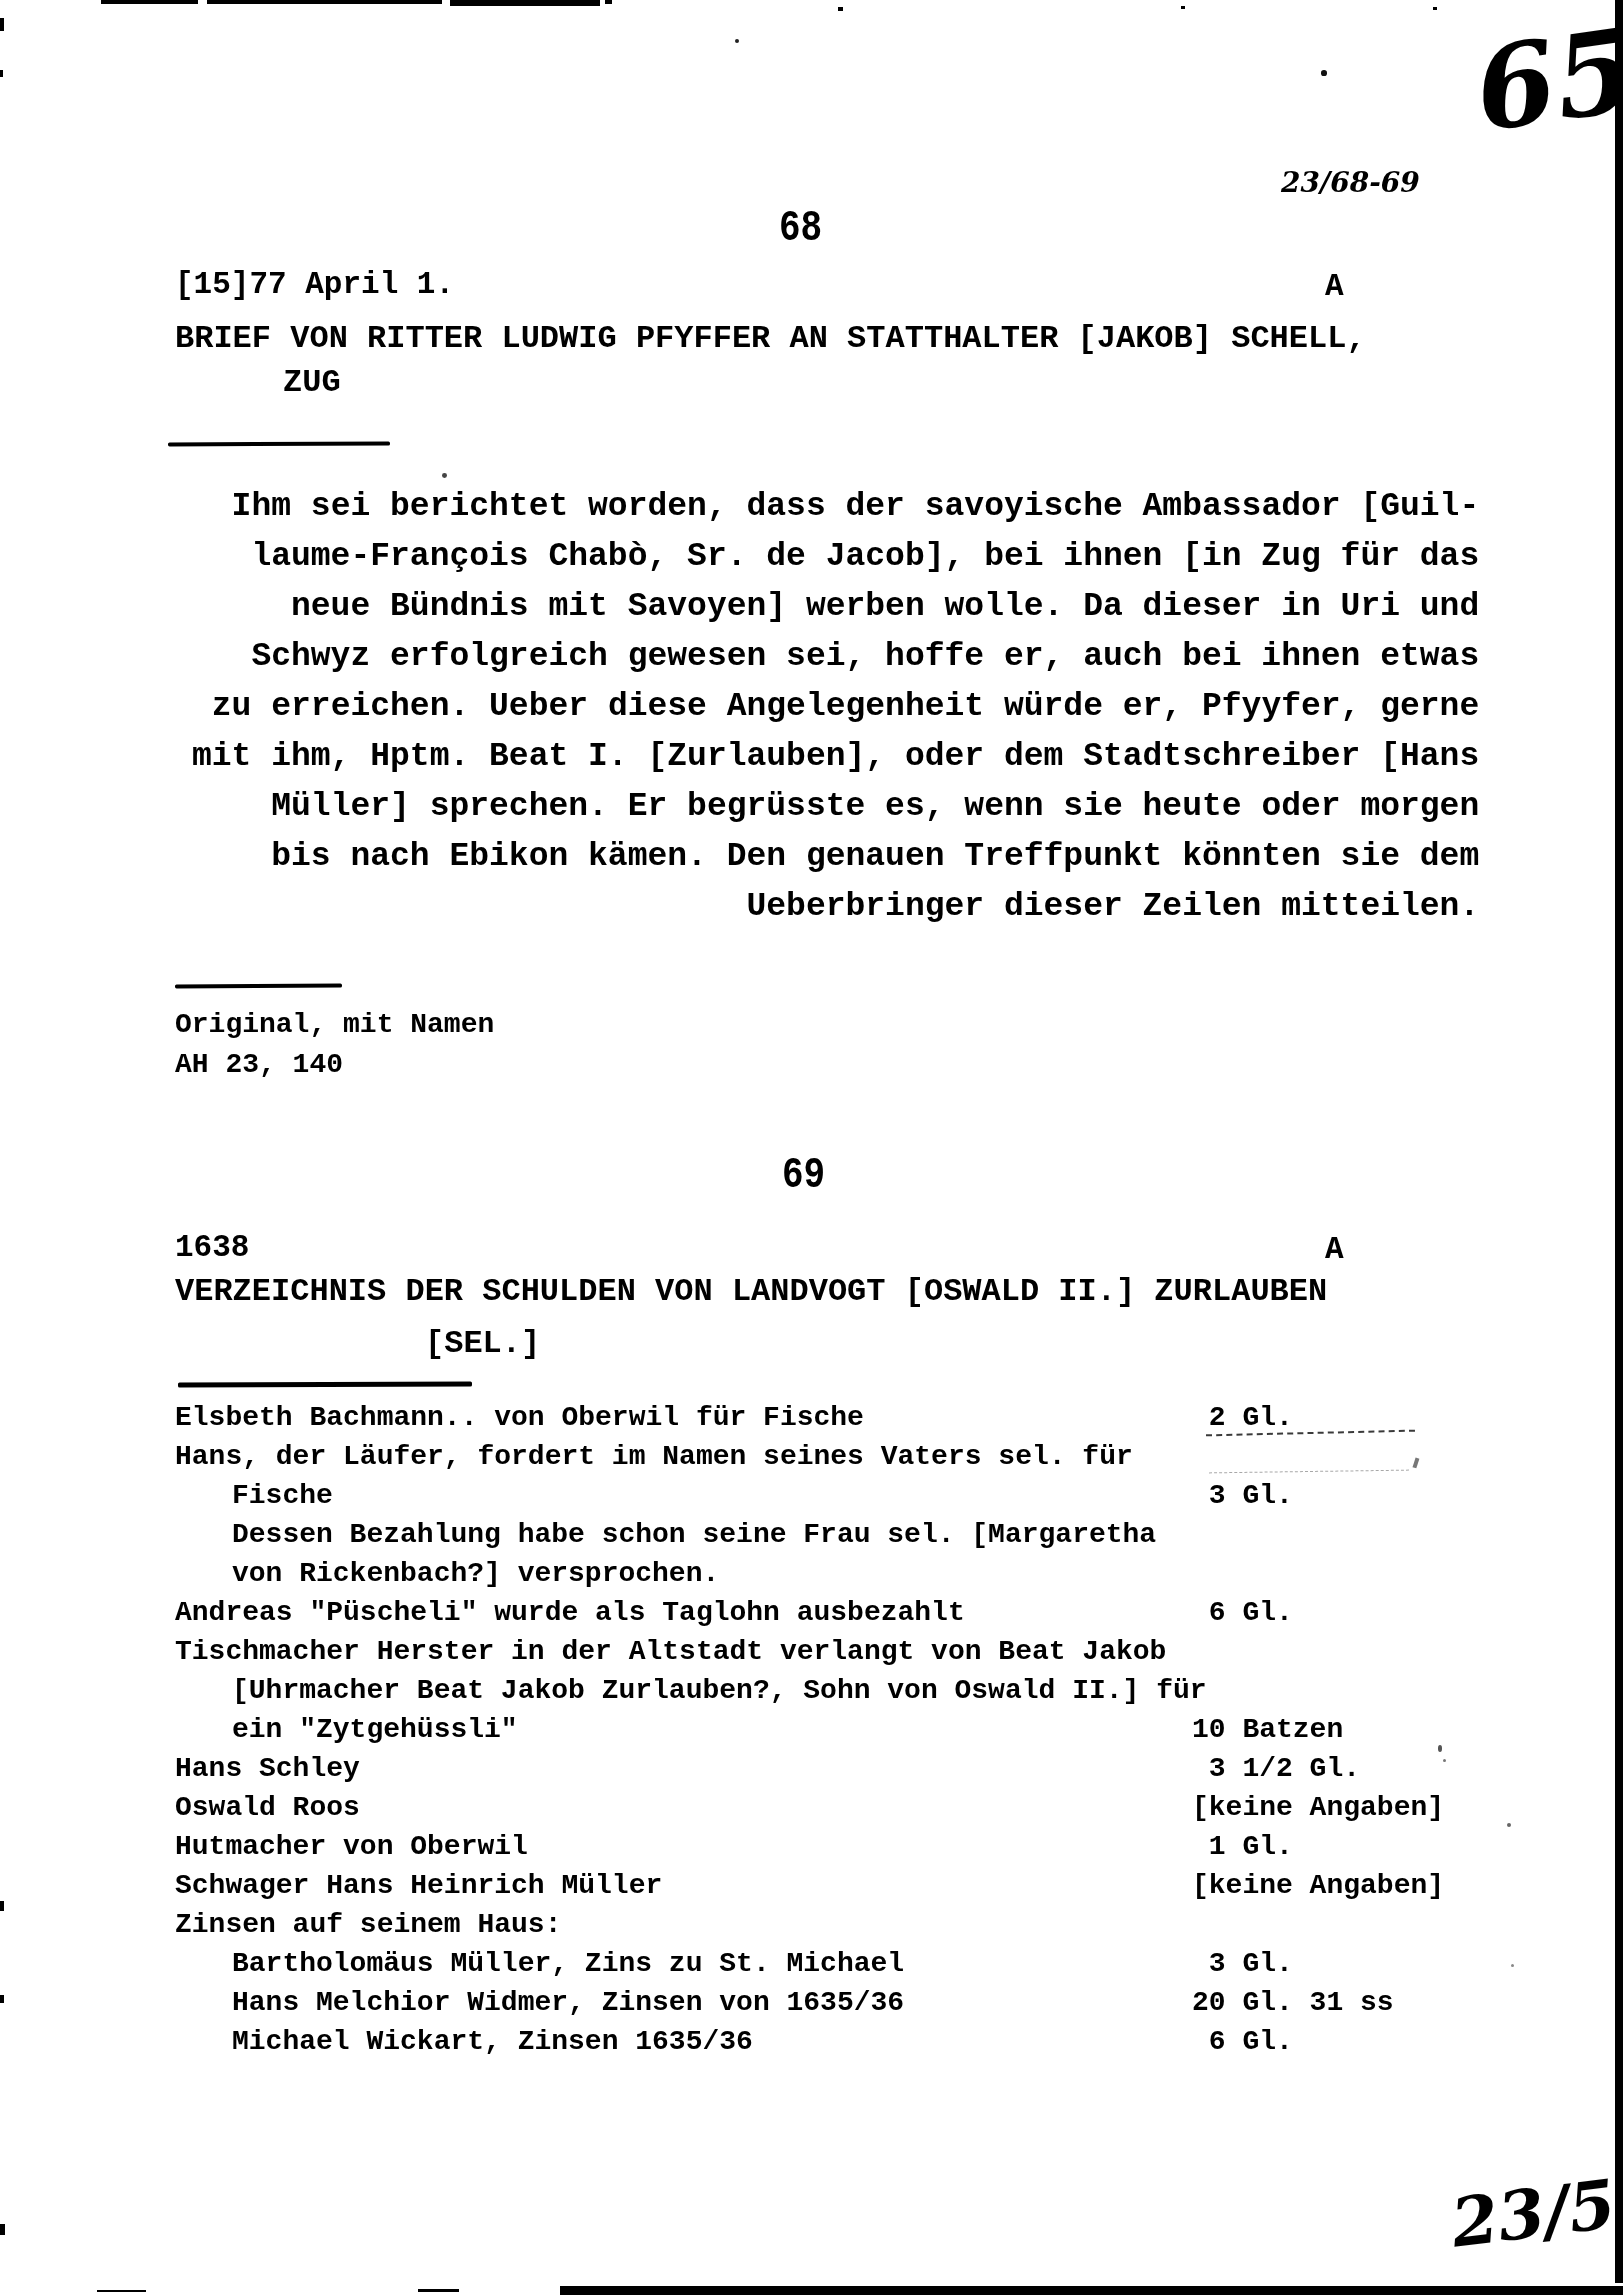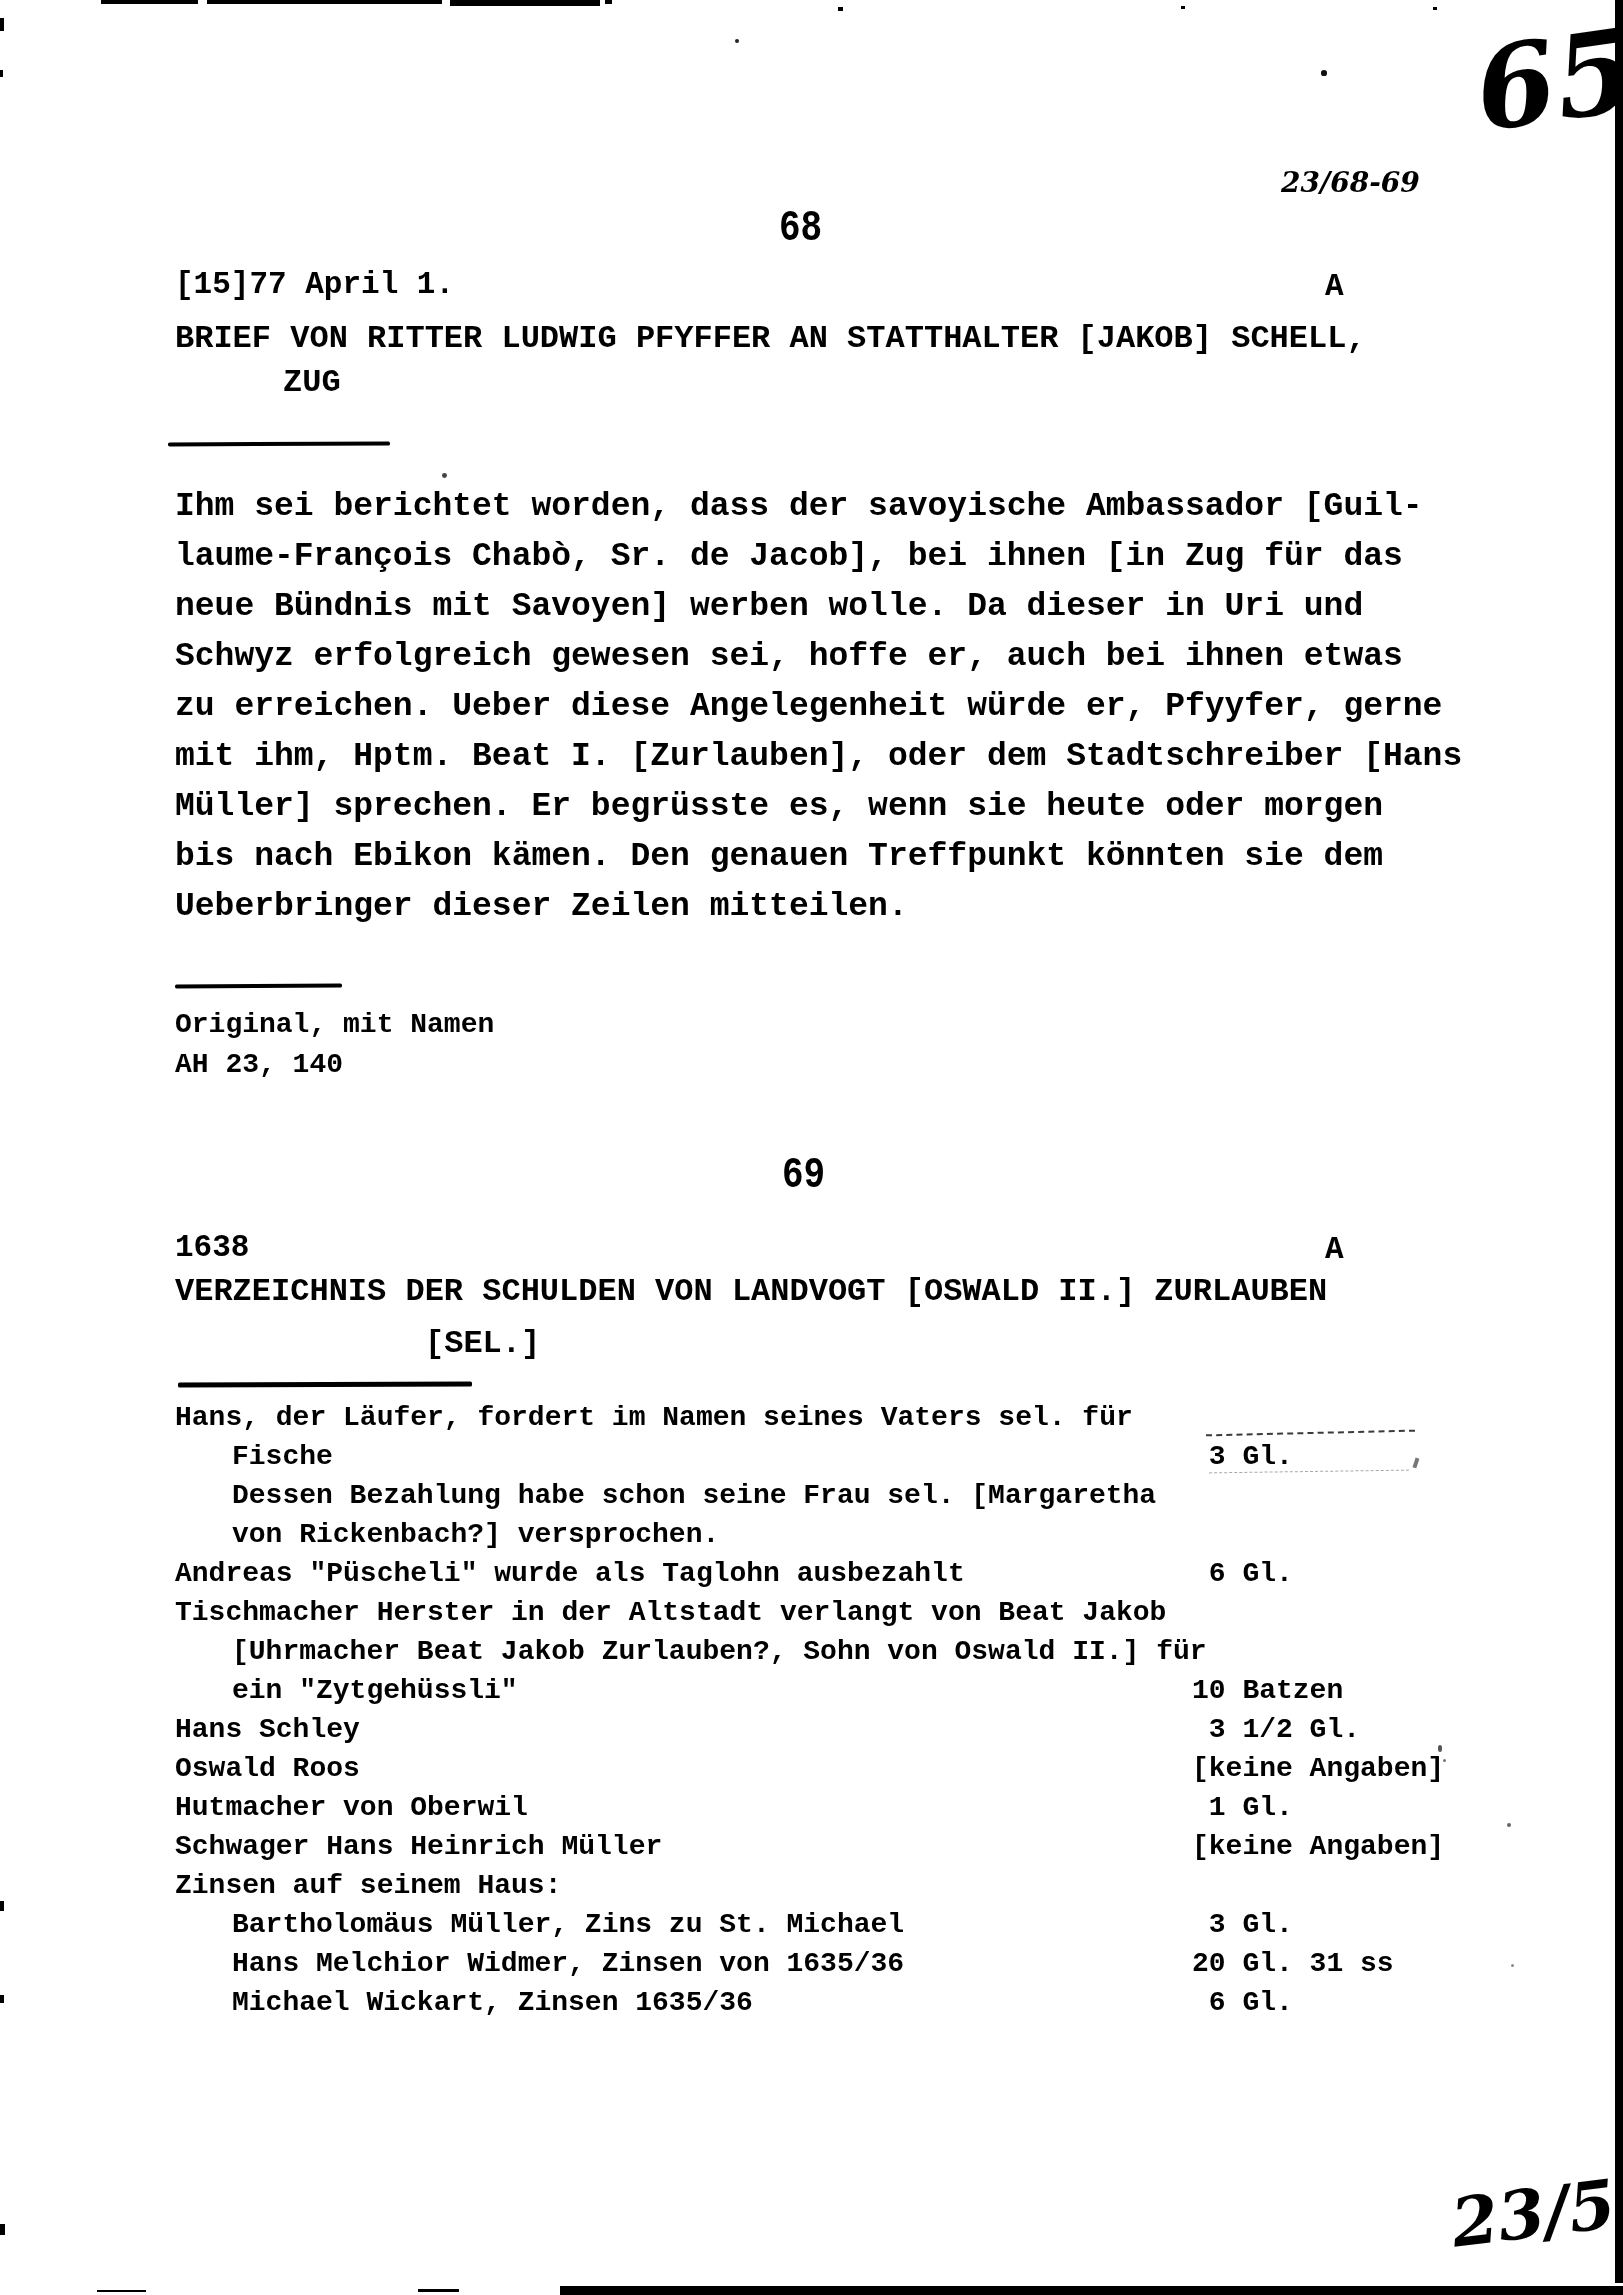--- a/index.html
+++ b/index.html
@@ -8,21 +8,21 @@
     font-family:"Liberation Mono","DejaVu Sans Mono",monospace;
     font-weight:700;color:#000;overflow:hidden;
   }
   .abs{position:absolute;white-space:pre;line-height:1;}
   
   .tw38{font-size:31px;}
   .tw40{font-size:32px;}
   .tw34{font-size:28px;}
   .entry-num{font-size:45px;transform:scaleX(.8);transform-origin:left top;}
   
-  .body-block{position:absolute;left:175px;top:482px;font-size:33px;}
+  .body-block{position:absolute;left:192px;top:482px;font-size:33px;text-align:right;}
   .body-block div{height:50px;line-height:50px;white-space:pre;}
   
   
   .list-block{position:absolute;left:175px;top:1398px;width:1380px;font-size:28px;}
   .lrow{position:relative;height:39px;line-height:39px;white-space:pre;}
   .lrow .rtext{display:inline-block;}
   .lrow .rtext.ind{margin-left:57px;}
   .lrow .ramt{position:absolute;left:1017px;top:0;white-space:pre;}
   
   .rule{position:absolute;background:#000;border-radius:1.6px;}
@@ -110,20 +110,21 @@
     <div class="abs tw38" style="left:1325px;top:1234px;">A</div>
     <div class="abs tw40" style="left:175px;top:1276px;">VERZEICHNIS DER SCHULDEN VON LANDVOGT [OSWALD II.] ZURLAUBEN</div>
     <div class="abs tw40" style="left:425px;top:1328px;">[SEL.]</div>
     <div class="rule rule3"></div>
 
     <div class="pencil1"></div>
     <div class="pencil2"></div>
     <div class="pencil-tick"></div>
 
     <div class="list-block">
+      <div class="lrow"><span class="rtext">Elsbeth Bachmann.. von Oberwil für Fische</span><span class="ramt"> 2 Gl.</span></div>
       <div class="lrow"><span class="rtext">Hans, der Läufer, fordert im Namen seines Vaters sel. für</span><span class="ramt"></span></div>
       <div class="lrow"><span class="rtext ind">Fische</span><span class="ramt"> 3 Gl.</span></div>
       <div class="lrow"><span class="rtext ind">Dessen Bezahlung habe schon seine Frau sel. [Margaretha</span><span class="ramt"></span></div>
       <div class="lrow"><span class="rtext ind">von Rickenbach?] versprochen.</span><span class="ramt"></span></div>
       <div class="lrow"><span class="rtext">Andreas "Püscheli" wurde als Taglohn ausbezahlt</span><span class="ramt"> 6 Gl.</span></div>
       <div class="lrow"><span class="rtext">Tischmacher Herster in der Altstadt verlangt von Beat Jakob</span><span class="ramt"></span></div>
       <div class="lrow"><span class="rtext ind">[Uhrmacher Beat Jakob Zurlauben?, Sohn von Oswald II.] für</span><span class="ramt"></span></div>
       <div class="lrow"><span class="rtext ind">ein "Zytgehüssli"</span><span class="ramt">10 Batzen</span></div>
       <div class="lrow"><span class="rtext">Hans Schley</span><span class="ramt"> 3 1/2 Gl.</span></div>
       <div class="lrow"><span class="rtext">Oswald Roos</span><span class="ramt">[keine Angaben]</span></div>

